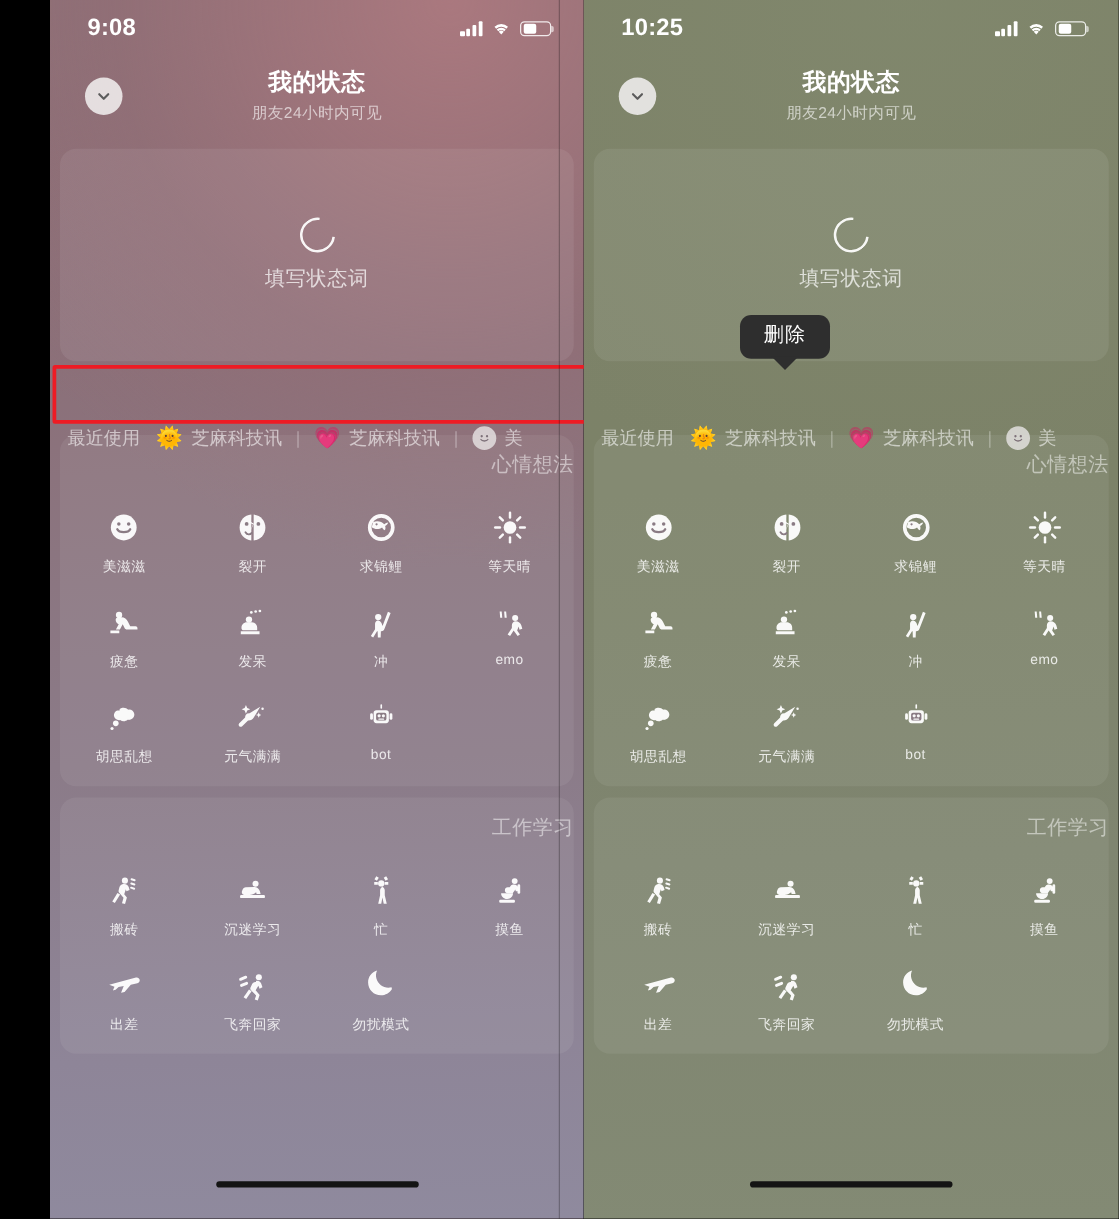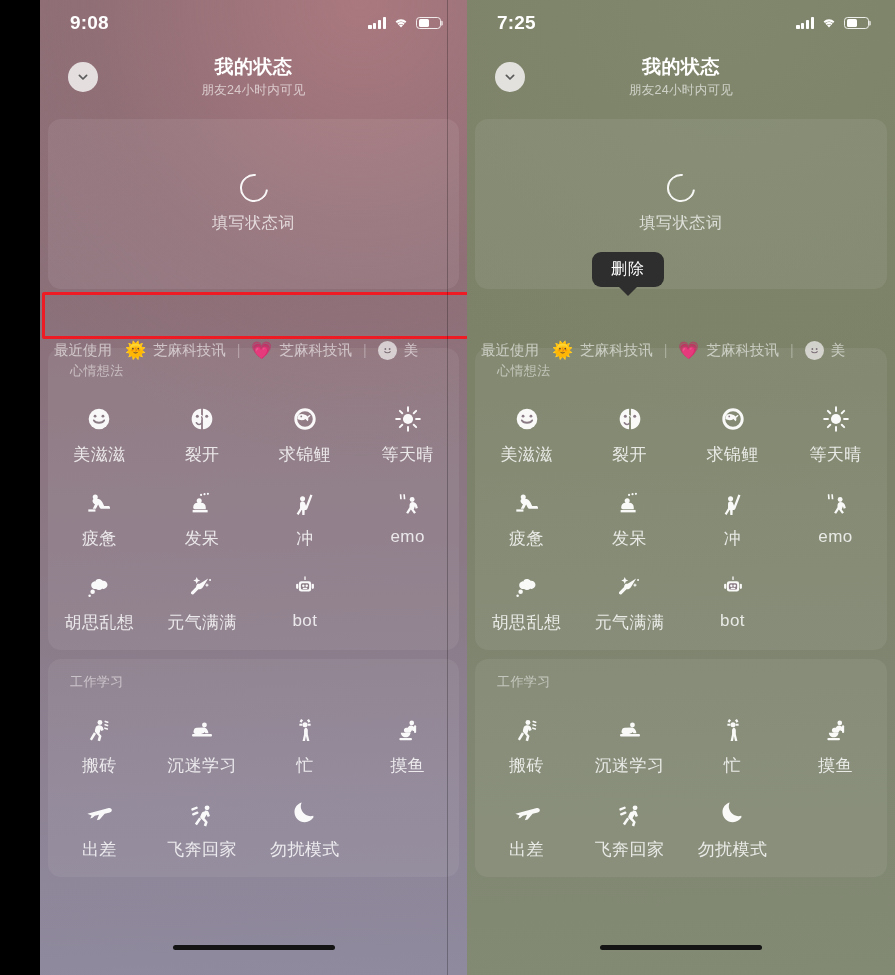--- a/index.html
+++ b/index.html
@@ -209,45 +209,46 @@
 
   
   .section {
     margin: 9px 8px 0 8px;
     border-radius: 13px;
     background: rgba(255,255,255,0.065);
     padding: 14px 0 16px 0;
   }
   .section-title {
     color: rgba(255,255,255,0.5);
-    font-size: 13px;
+    font-size: 16px;
     padding-left: 22px;
     margin-bottom: 6px;
     letter-spacing: 0.4px;
+    text-align: right;
   }
   .grid {
     display: grid;
     grid-template-columns: repeat(4, 1fr);
     row-gap: 4px;
   }
   .cell {
     display: flex; flex-direction: column;
     align-items: center;
     padding-top: 16px;
     cursor: pointer;
   }
   .cell .ico {
     height: 34px; width: 40px;
     display: flex; align-items: center; justify-content: center;
   }
   .cell .ico svg { display: block; }
   .cell .cap {
     margin-top: 7px;
     color: rgba(255,255,255,0.82);
-    font-size: 17px;
+    font-size: 11px;
     letter-spacing: 0.4px;
   }
 
   
   .home-ind {
     position: absolute;
     left: 50%; transform: translateX(-50%);
     bottom: 25px;
     width: 162px; height: 5.5px;
     border-radius: 3px;
@@ -557,21 +558,21 @@
               </div>
             </div>
           </div>
         </div>
         <div class="home-ind"></div>
       </div>
       <div class="panel panel-right right">
         <div class="bg"></div>
         <div class="content">
           <div class="statusbar">
-            <div class="sb-time">7:25</div>
+            <div class="sb-time">10:25</div>
             <div class="sb-right">
               <div class="sig">
                 <i></i>
                 <i></i>
                 <i></i>
                 <i></i>
               </div>
               <div class="wifi">
                 <svg width="16" height="12" viewBox="0 0 16 12">
                   <path d="M8 10.6l2-2.3a3 3 0 00-4 0z" fill="#fff"></path>

